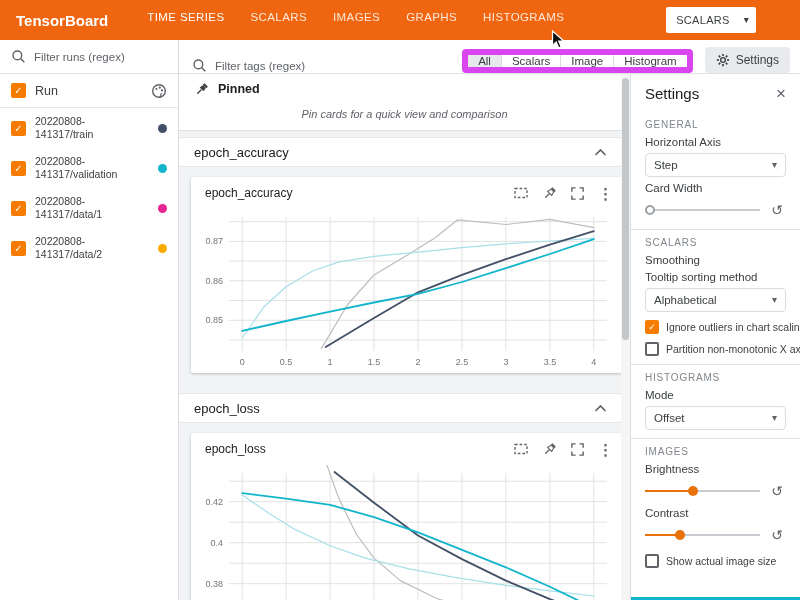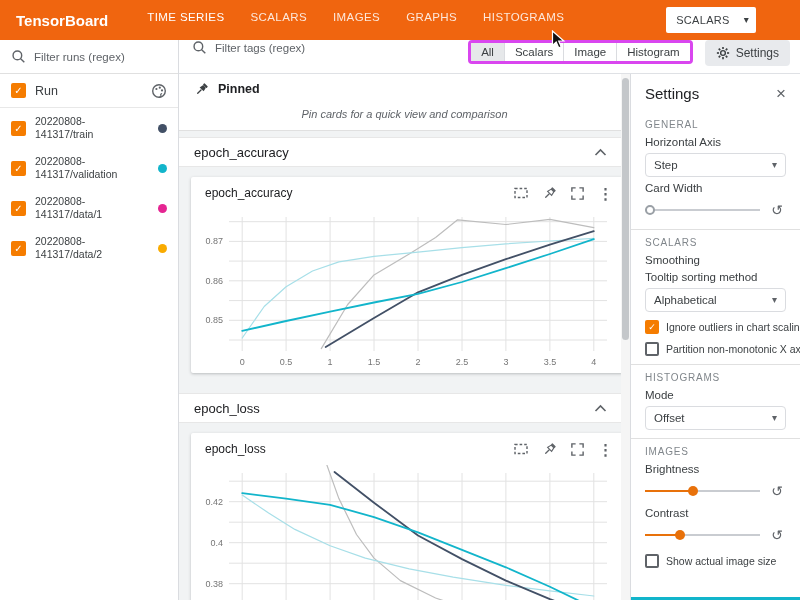--- a/index.html
+++ b/index.html
@@ -32,25 +32,25 @@
   .runs-filter input{border:none;outline:none;flex:1;font-size:11.5px;font-family:"Liberation Sans",sans-serif;color:#3c4043;min-width:0}
   .runs-filter input::placeholder{color:#5f6368}
   .run-header{height:34px;display:flex;align-items:center;gap:9px;padding:0 11px;border-bottom:1px solid #e8e8e8;font-size:12.5px;color:#3c4043}
   .run-header .palette{margin-left:auto;color:#5f6368}
   .run-row{min-height:40px;display:flex;align-items:center;gap:9px;padding:3px 11px;cursor:pointer}
   .run-name{font-size:10.5px;line-height:13px;color:#3c4043;overflow:hidden}
   .run-dot{width:9px;height:9px;border-radius:50%;margin-left:auto;flex:none}
   .cb{width:15px;height:15px;border-radius:2px;background:#f57c00;color:#fff;display:flex;align-items:center;justify-content:center;font-size:10px;flex:none;cursor:pointer}
 
   
-  .tags-toolbar{height:34px;background:#fff;border-bottom:1px solid #dfe1e5;display:flex;align-items:flex-start;gap:8px;padding:0 10px 0 13px;flex:none}
+  .tags-toolbar{height:34px;background:#fff;border-bottom:1px solid #dfe1e5;display:flex;align-items:flex-end;gap:8px;padding:0 10px 0 13px;flex:none}
   .tags-toolbar .search-wrap{display:flex;align-items:center;gap:8px;flex:1;color:#5f6368;min-width:0}
   .tags-toolbar input{border:none;outline:none;font-size:11.5px;font-family:"Liberation Sans",sans-serif;color:#3c4043;flex:1;min-width:0}
   .tags-toolbar input::placeholder{color:#5f6368}
-  .filter-group{display:flex;height:24px;border:3px solid #d946ef;border-radius:4px;overflow:hidden;flex:none}
+  .filter-group{display:flex;height:24px;border:6px solid #d946ef;border-radius:4px;overflow:hidden;flex:none}
   .filter-btn{padding:0 10px;display:flex;align-items:center;font-size:11.5px;color:#3c4043;background:#fff;border-left:1px solid #dadce0;cursor:pointer;white-space:nowrap}
   .filter-btn:first-child{border-left:none}
   .filter-btn.active{background:#e6e8ea}
   .settings-btn{height:26px;background:#e8eaed;border-radius:4px;display:flex;align-items:center;gap:6px;padding:0 11px;font-size:12px;font-weight:500;color:#3c4043;cursor:pointer;flex:none;margin-left:4px}
 
   
   .pinned-block{background:#fff;border-bottom:1px solid #e0e0e0}
   .pinned-head{height:30px;display:flex;align-items:center;gap:9px;padding:0 15px;font-size:12.5px;font-weight:bold;color:#202124}
   .pinned-hint{height:26px;text-align:center;font-style:italic;font-size:11px;color:#5f6368;line-height:20px}
   .area-gap{height:6px}

